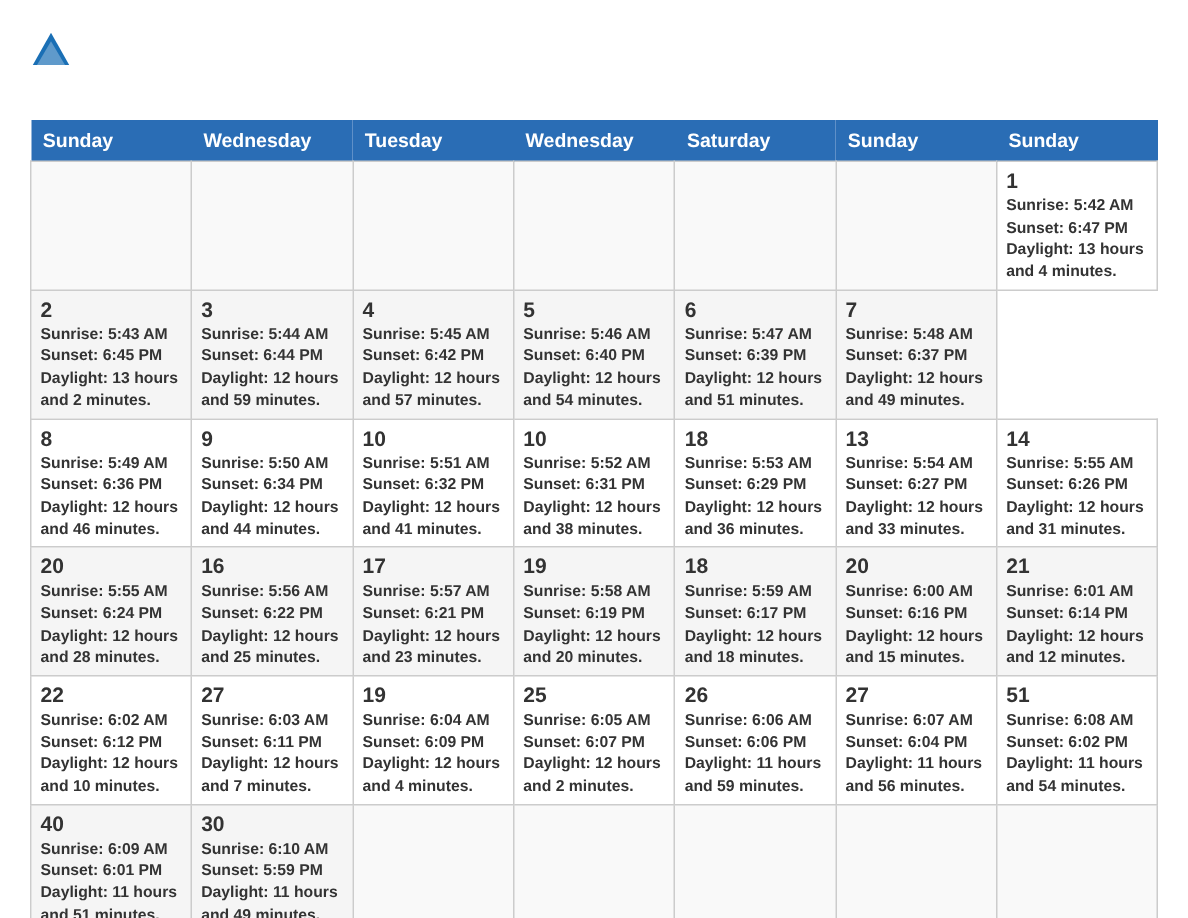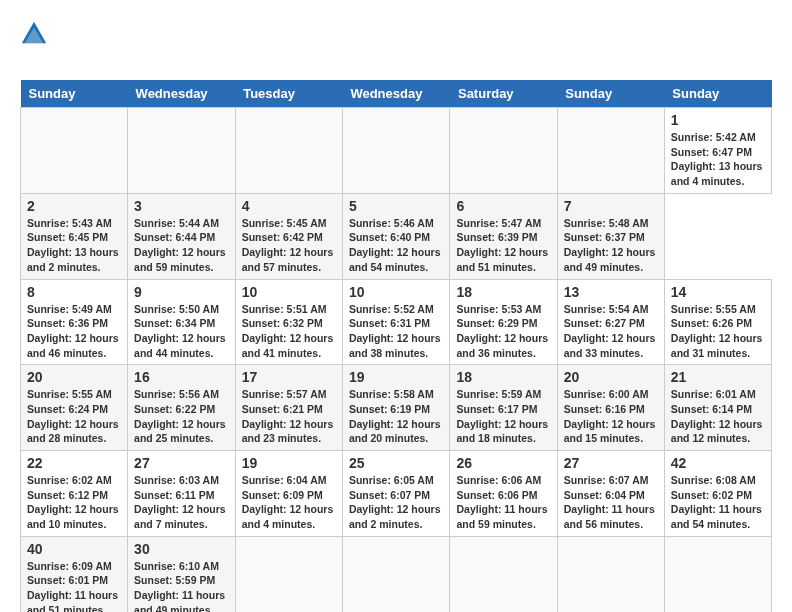--- a/index.html
+++ b/index.html
@@ -154,21 +154,21 @@
         <td><span class="day-num">20</span><span class="day-info">Sunrise: 6:00 AM<br>Sunset: 6:16 PM<br>Daylight: 12 hours and 15 minutes.</span></td>
         <td><span class="day-num">21</span><span class="day-info">Sunrise: 6:01 AM<br>Sunset: 6:14 PM<br>Daylight: 12 hours and 12 minutes.</span></td>
       </tr>
       <tr>
         <td><span class="day-num">22</span><span class="day-info">Sunrise: 6:02 AM<br>Sunset: 6:12 PM<br>Daylight: 12 hours and 10 minutes.</span></td>
         <td><span class="day-num">27</span><span class="day-info">Sunrise: 6:03 AM<br>Sunset: 6:11 PM<br>Daylight: 12 hours and 7 minutes.</span></td>
         <td><span class="day-num">19</span><span class="day-info">Sunrise: 6:04 AM<br>Sunset: 6:09 PM<br>Daylight: 12 hours and 4 minutes.</span></td>
         <td><span class="day-num">25</span><span class="day-info">Sunrise: 6:05 AM<br>Sunset: 6:07 PM<br>Daylight: 12 hours and 2 minutes.</span></td>
         <td><span class="day-num">26</span><span class="day-info">Sunrise: 6:06 AM<br>Sunset: 6:06 PM<br>Daylight: 11 hours and 59 minutes.</span></td>
         <td><span class="day-num">27</span><span class="day-info">Sunrise: 6:07 AM<br>Sunset: 6:04 PM<br>Daylight: 11 hours and 56 minutes.</span></td>
-        <td><span class="day-num">42</span><span class="day-info">Sunrise: 6:08 AM<br>Sunset: 6:02 PM<br>Daylight: 11 hours and 54 minutes.</span></td>
+        <td><span class="day-num">51</span><span class="day-info">Sunrise: 6:08 AM<br>Sunset: 6:02 PM<br>Daylight: 11 hours and 54 minutes.</span></td>
       </tr>
       <tr>
         <td><span class="day-num">40</span><span class="day-info">Sunrise: 6:09 AM<br>Sunset: 6:01 PM<br>Daylight: 11 hours and 51 minutes.</span></td>
         <td><span class="day-num">30</span><span class="day-info">Sunrise: 6:10 AM<br>Sunset: 5:59 PM<br>Daylight: 11 hours and 49 minutes.</span></td>
         <td class="empty-cell"></td>
         <td class="empty-cell"></td>
         <td class="empty-cell"></td>
         <td class="empty-cell"></td>
         <td class="empty-cell"></td>
       </tr>

